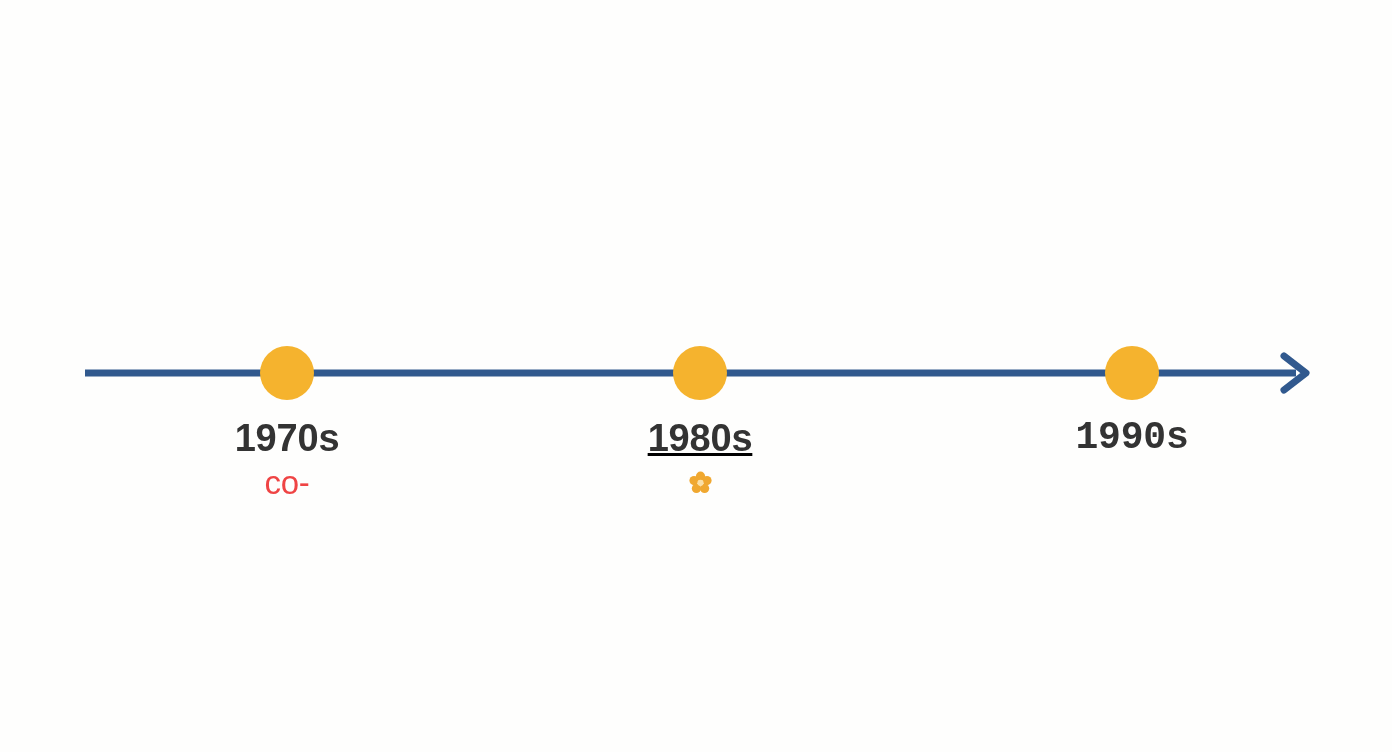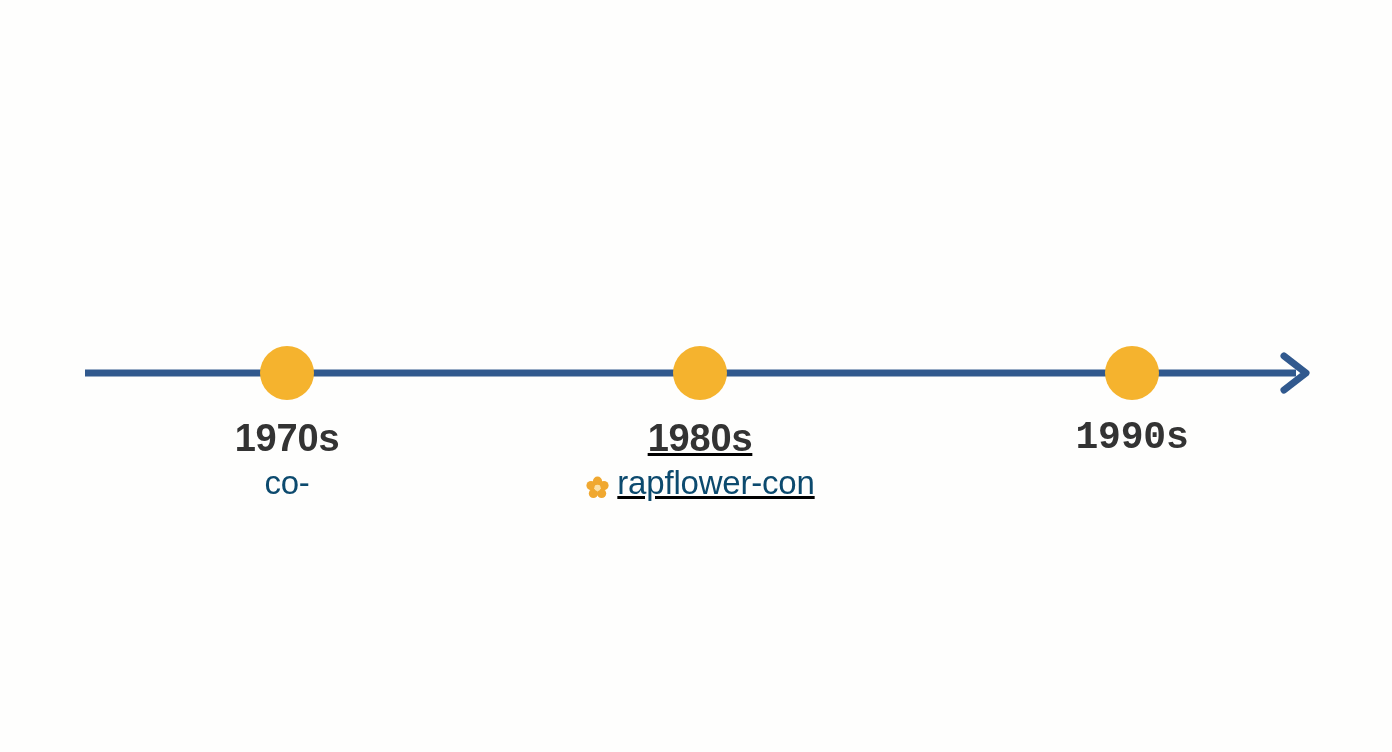--- a/index.html
+++ b/index.html
@@ -54,21 +54,21 @@
     font-weight: bold;
     color: #333333;
     line-height: 1.02;
     letter-spacing: -0.2px;
     white-space: nowrap;
   }
 
   .milestone-sub {
     margin-top: 8px;
     font-size: 33px;
-    color: #0c4a6e;
+    color: #ef4444;
     line-height: 1.05;
     letter-spacing: -0.2px;
     white-space: nowrap;
     display: flex;
     align-items: center;
     justify-content: center;
     gap: 7px;
   }
 
   .flower-icon {
@@ -108,21 +108,20 @@
         <span class="flower-icon">
           <svg viewBox="0 0 25 25" width="25" height="25" aria-hidden="true">
             <circle cx="12.5" cy="6.2" r="4.6" fill="#f0a830"></circle>
             <circle cx="19.0" cy="10.6" r="4.6" fill="#f0a830"></circle>
             <circle cx="16.6" cy="18.4" r="4.6" fill="#f0a830"></circle>
             <circle cx="8.4" cy="18.4" r="4.6" fill="#f0a830"></circle>
             <circle cx="6.0" cy="10.6" r="4.6" fill="#f0a830"></circle>
             <circle cx="12.5" cy="12.8" r="3.1" fill="#fbe0a6"></circle>
           </svg>
         </span>
-        <span>rapflower-con</span>
       </div>
     </div>
   </div>
 
   <div class="milestone" style="left:1132px; top:346px;font-family:Liberation Mono, monospace;">
     <div class="milestone-dot"></div>
     <div class="milestone-labels">
       <div class="milestone-year">1990s</div>
     </div>
   </div>

